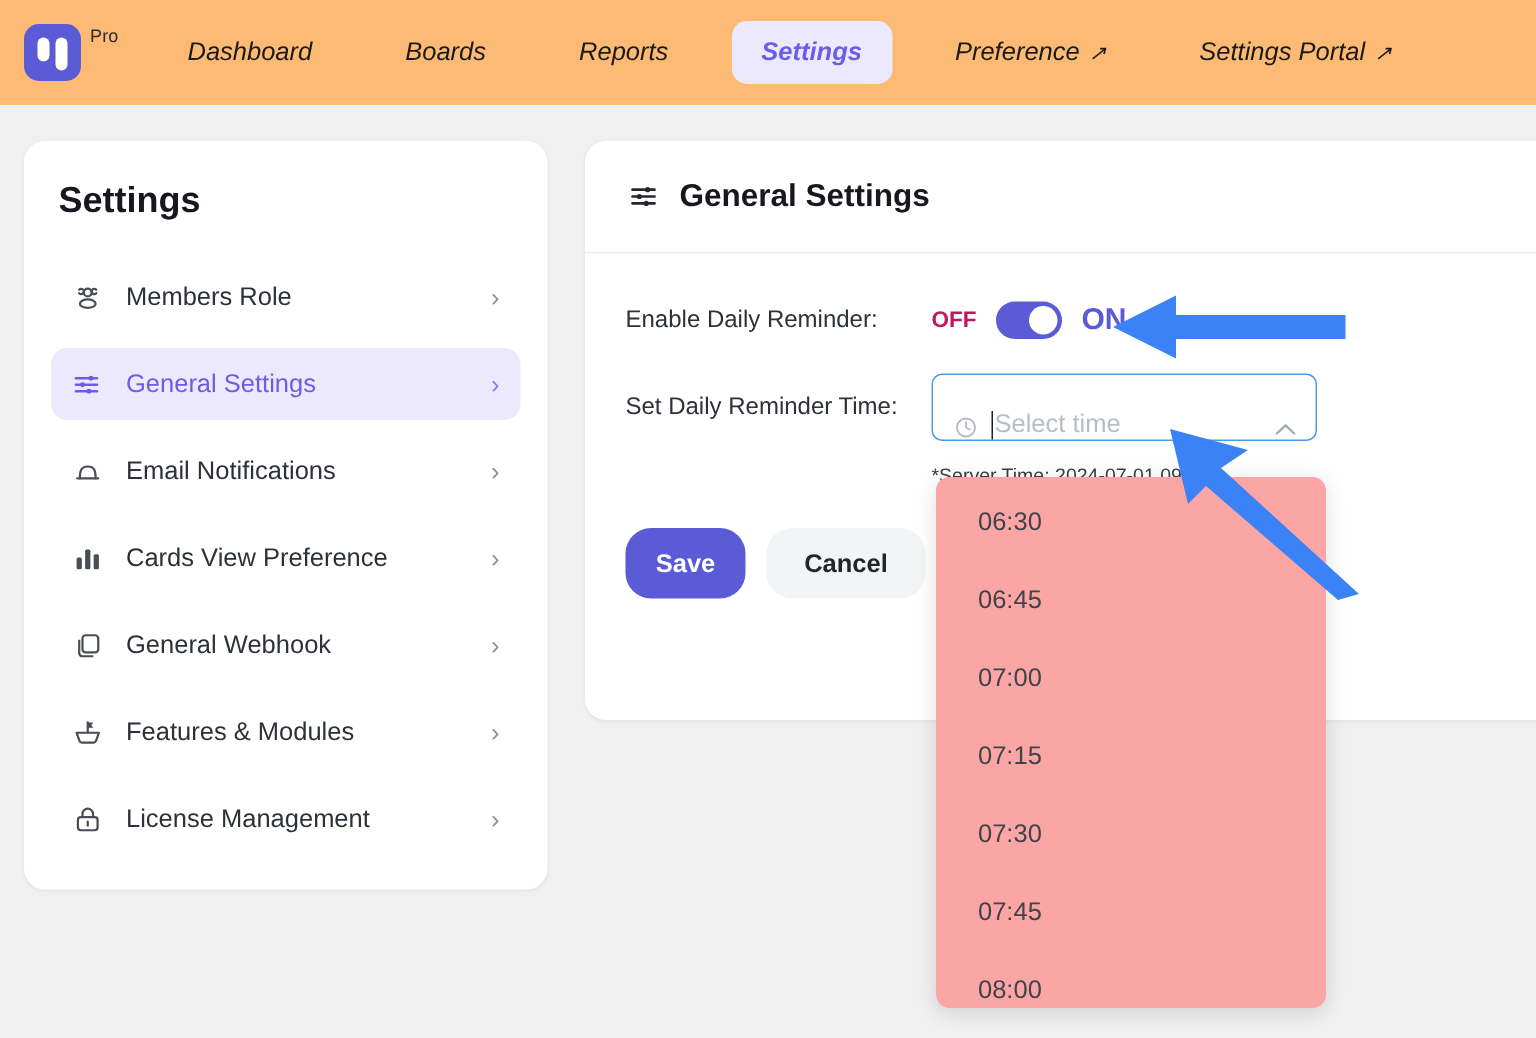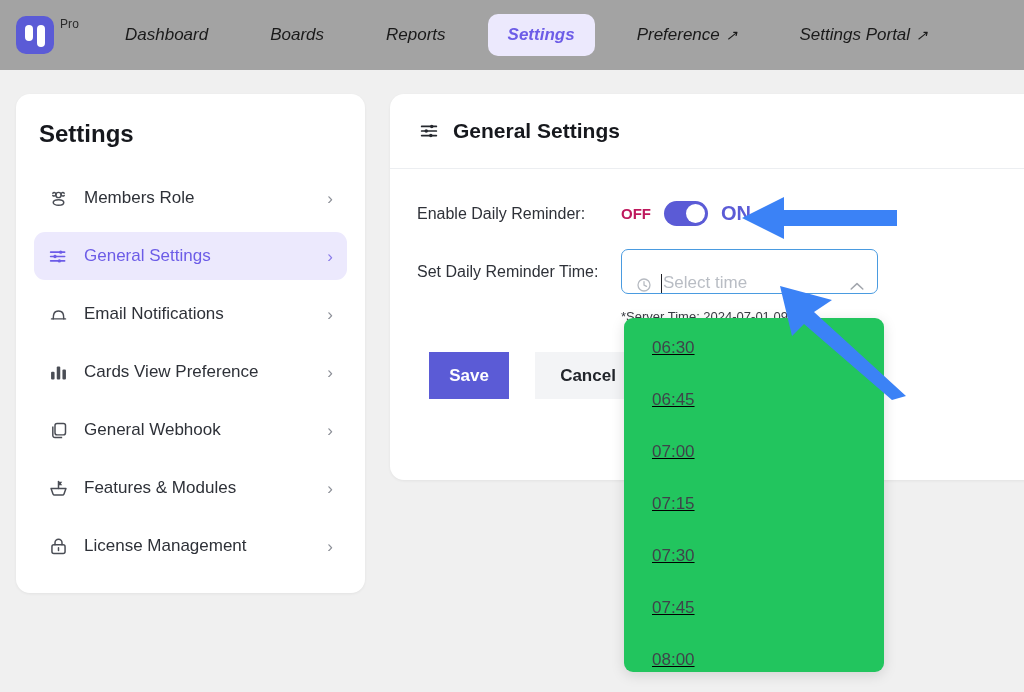--- a/index.html
+++ b/index.html
@@ -16,21 +16,21 @@
     -webkit-font-smoothing: antialiased;
     position: relative;
   }
 
   
   .topbar {
     position: absolute;
     left: 0; top: 0;
     width: 1024px;
     height: 70px;
-    background: #a3a3a3;
+    background: #fdba74;
     display: flex;
     align-items: center;
     z-index: 5;
   }
 
   .brand {
     display: flex;
     align-items: flex-start;
     margin-left: 16px;
     margin-right: 26px;
@@ -268,54 +268,52 @@
   }
 
   .btn-row {
     display: flex;
     align-items: center;
     margin-top: 28px;
     gap: 14px;
   }
   .btn {
     height: 47px;
-    border-radius: 0;
+    border-radius: 17px;
     display: flex;
     align-items: center;
     justify-content: center;
     font-size: 17px;
     font-weight: bold;
     cursor: default;
-    margin-left: 12px;
   }
   .btn-save {
     width: 80px;
     background: #5b5bd6;
     color: #ffffff;
   }
   .btn-cancel {
     width: 106px;
     background: #f3f4f6;
     color: #22252b;
   }
 
   
   .time-dropdown {
     position: absolute;
     left: 624px;
     top: 318px;
     width: 260px;
     height: 354px;
-    background: #22c55e;
+    background: #fca5a5;
     border-radius: 9px;
     box-shadow: 0 3px 14px rgba(0,0,0,.13);
     z-index: 30;
     overflow: hidden;
     padding-top: 4px;
-    text-decoration: underline;
   }
   .time-opt {
     height: 52px;
     display: flex;
     align-items: center;
     padding-left: 28px;
     font-size: 17px;
     color: #3f434a;
     cursor: default;
   }

